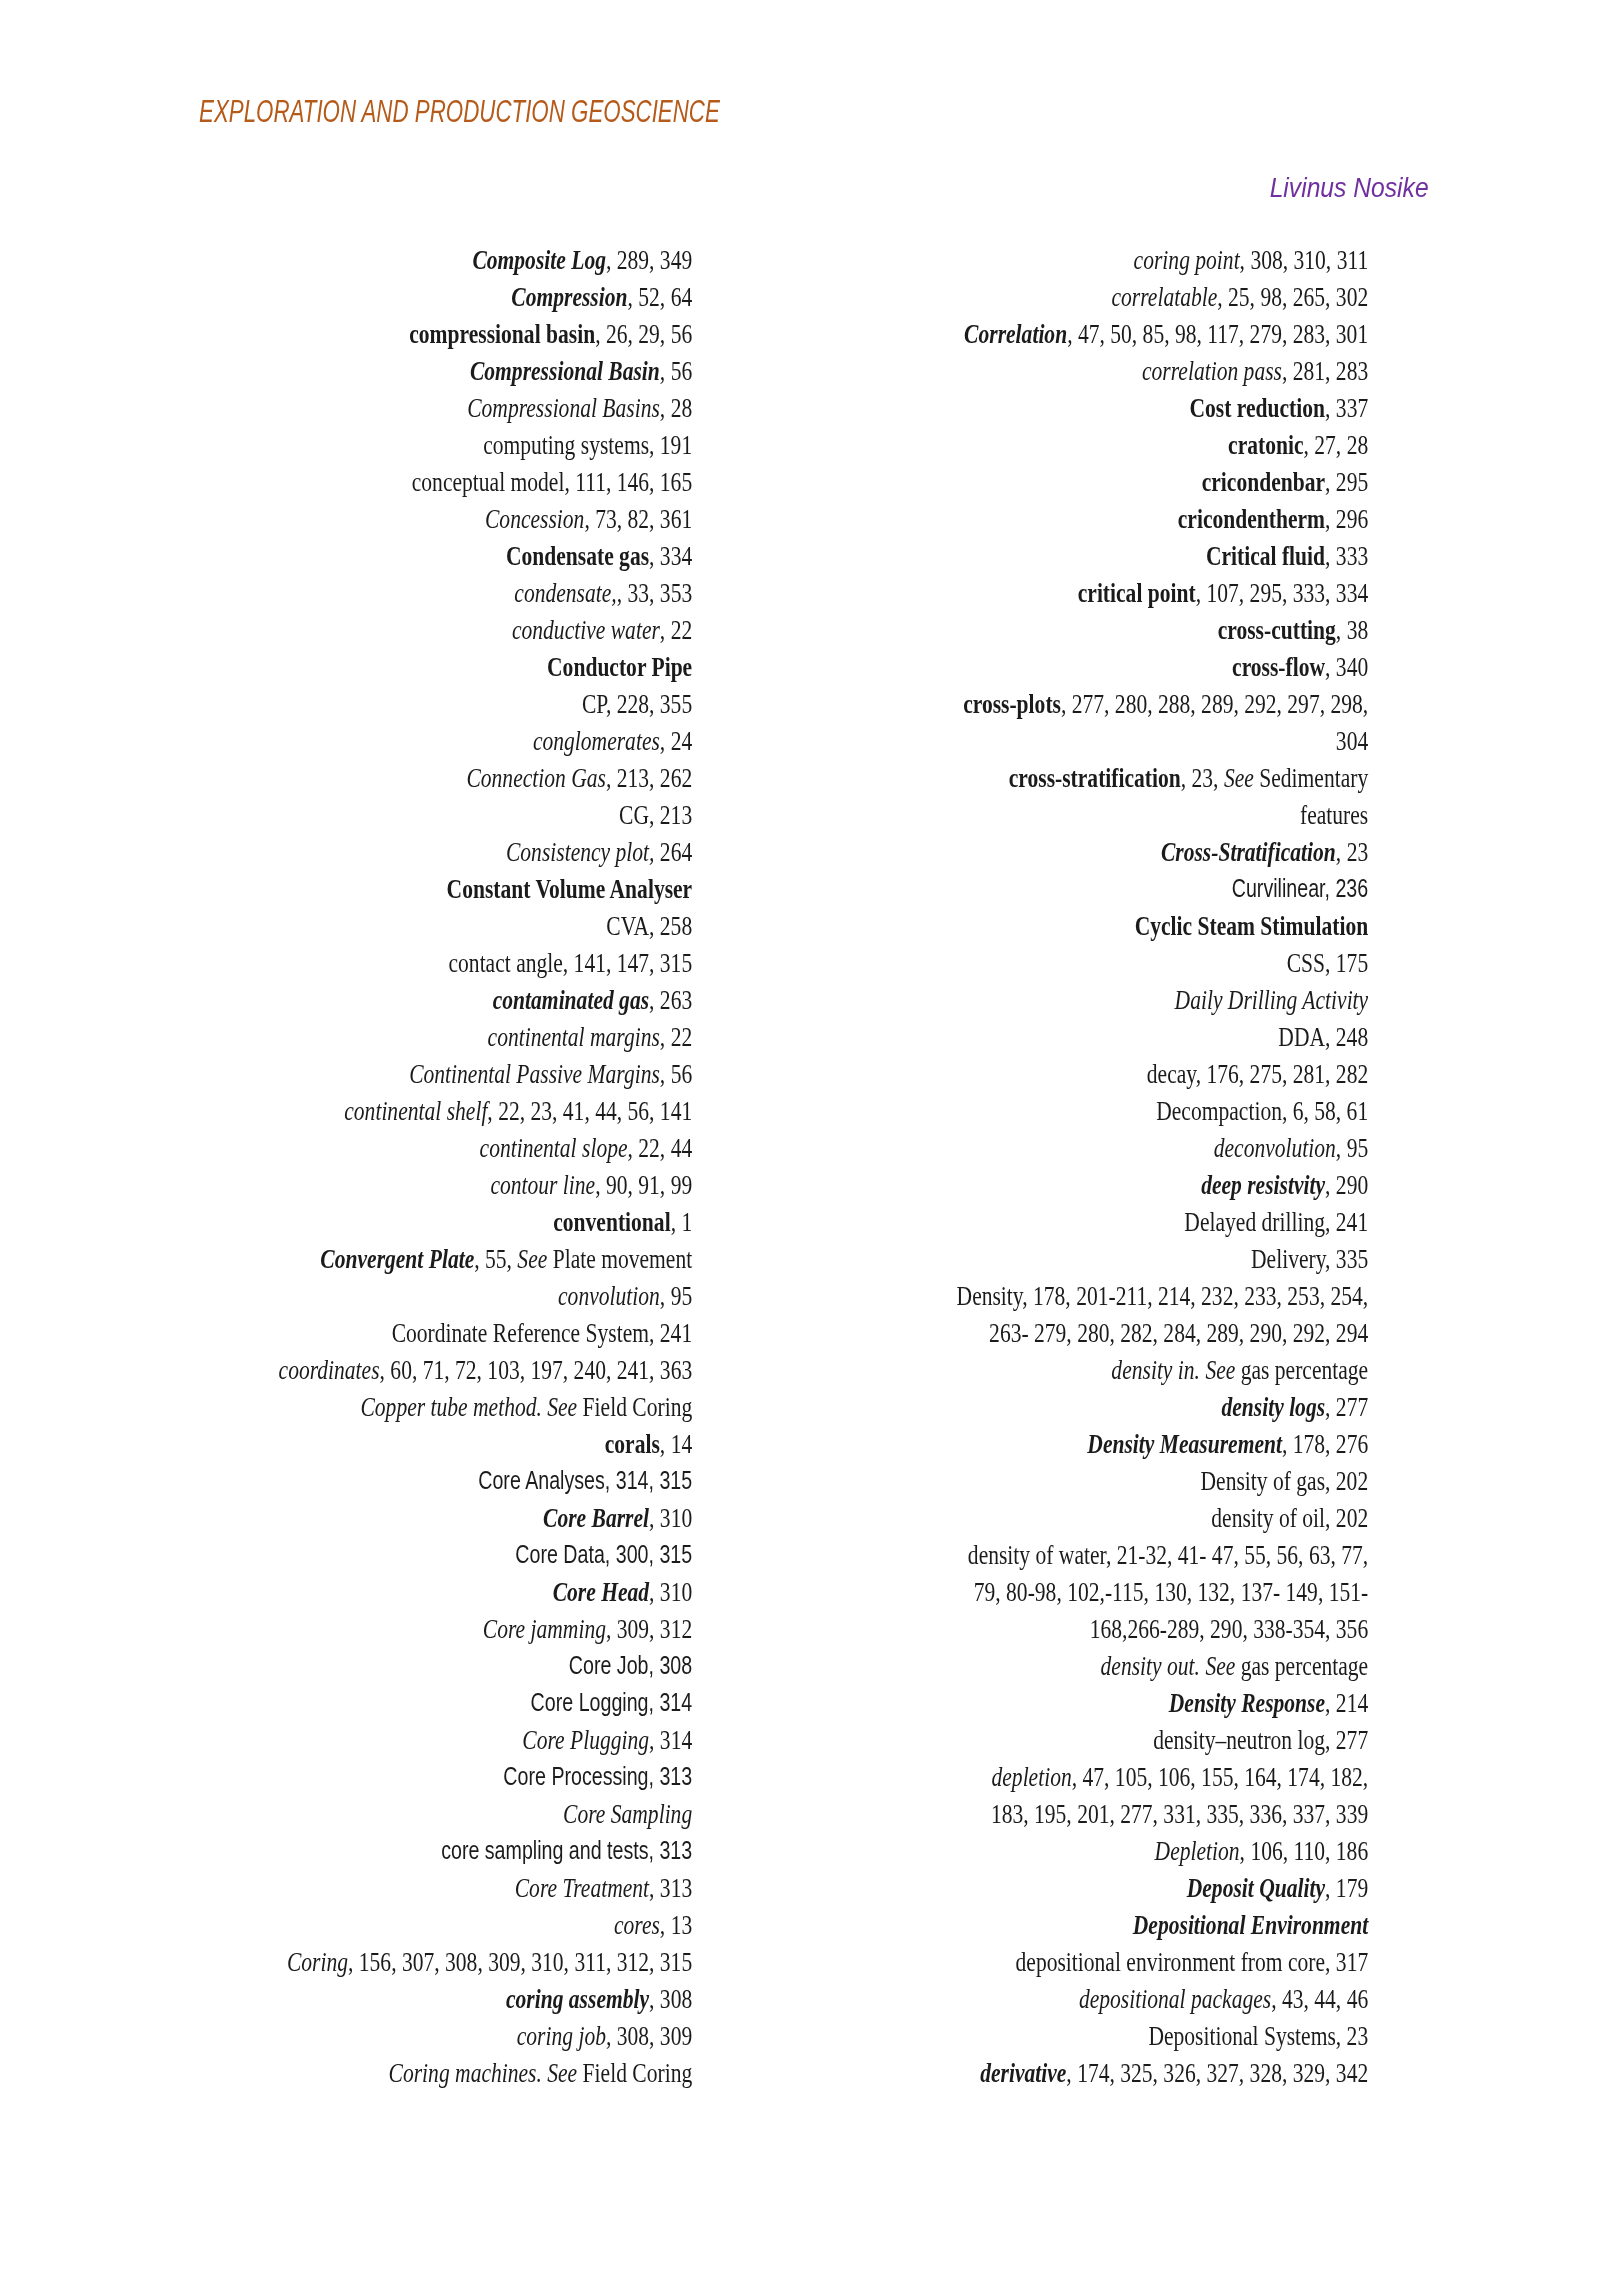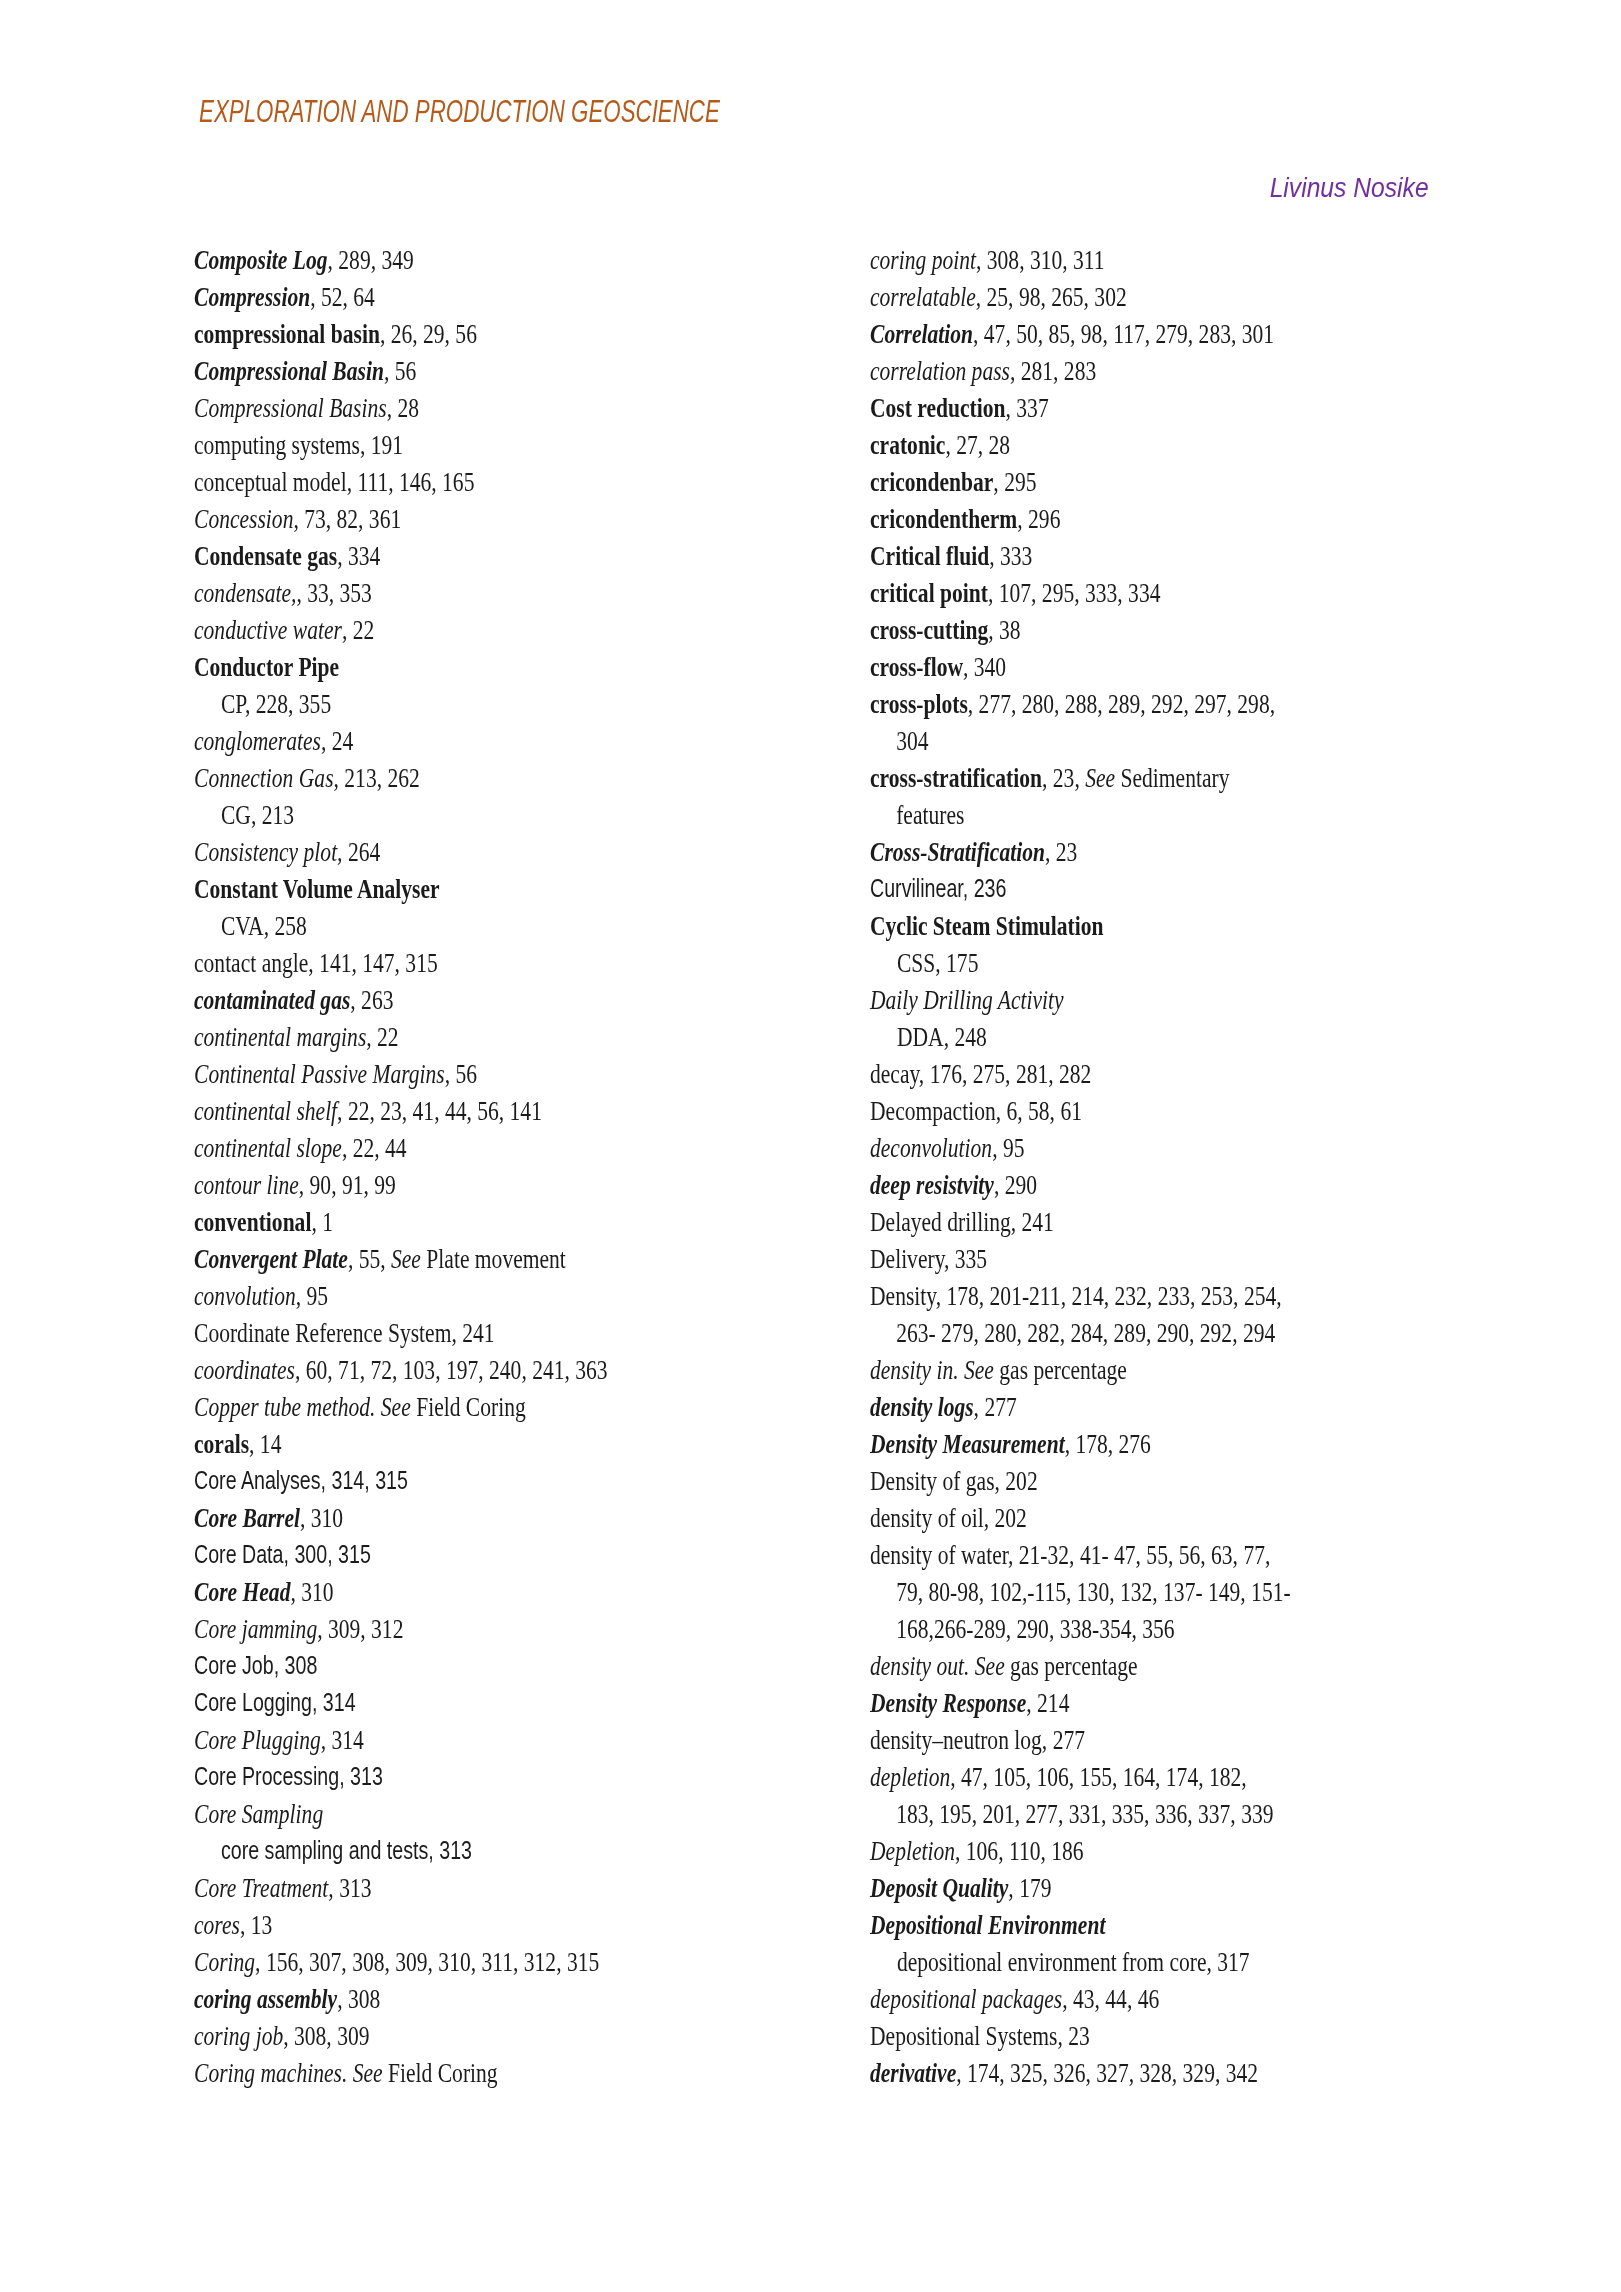--- a/index.html
+++ b/index.html
@@ -1,20 +1,20 @@
 <!DOCTYPE html>
 <html><head>
 <meta charset="utf-8">
 <style>
   html,body { margin:0; padding:0; }
   body {
     width:1621px; height:2293px; background:#ffffff; position:relative;
     font-family:"Liberation Serif", serif; color:#1b1b1b; overflow:hidden;
   }
-  .page { position:absolute; inset:0; }
+  .page { position:absolute; inset:0;text-align:right; }
   .doc-title {
     position:absolute; left:199px; top:94px;
     font-family:"Liberation Sans", sans-serif; font-style:italic; font-weight:normal;
     font-size:31px; line-height:35px; white-space:nowrap;
     transform:scaleX(0.72); transform-origin:0 0;
   }
   .author {
     position:absolute; right:192px; top:171px;
     font-family:"Liberation Sans", sans-serif; font-style:italic; font-weight:normal;
     font-size:27.4px; line-height:33px; white-space:nowrap;

